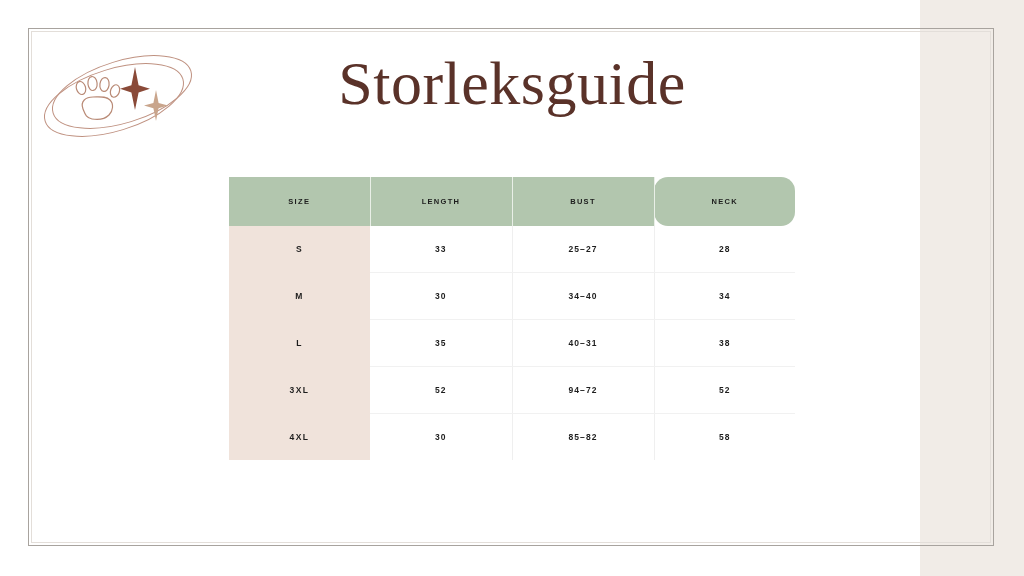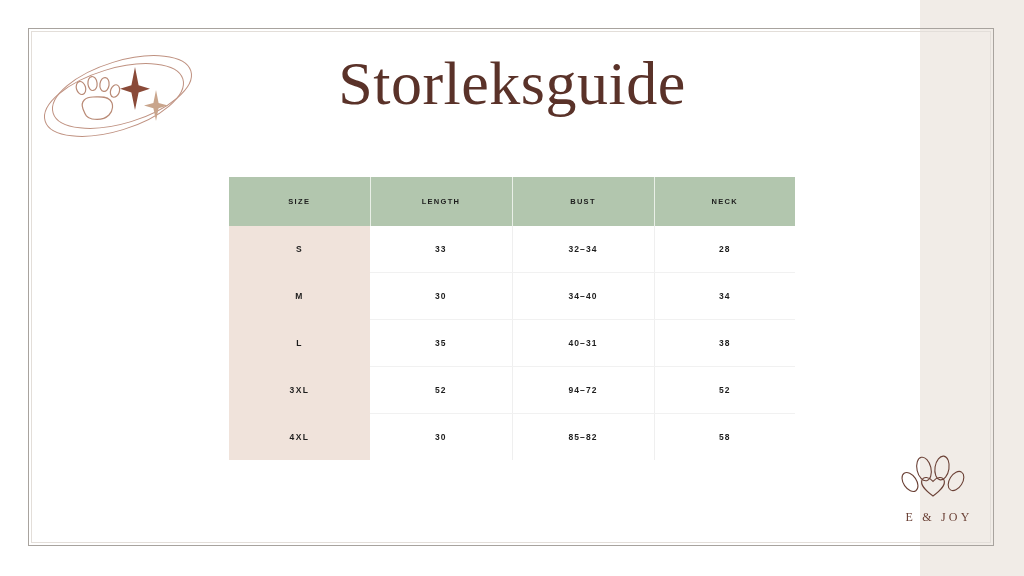--- a/index.html
+++ b/index.html
@@ -67,21 +67,21 @@
     color:#1d1d1d;
     font-size:7.5px;
     font-weight:bold;
     letter-spacing:1.3px;
     height:49px;
     text-align:center;
     vertical-align:middle;
     border-right:1px solid #e9efe7;
     padding:0;
   }
-  #size-table th:last-child{border-right:none;}
+  #size-table th:last-child{border-right:none;border-radius:14px;}
   #size-table td{
     background:#ffffff;
     color:#1d1d1d;
     font-size:8.5px;
     font-weight:bold;
     letter-spacing:1.1px;
     height:46px;
     text-align:center;
     vertical-align:middle;
     border-right:1px solid #efefef;
@@ -159,21 +159,21 @@
         <th>SIZE</th>
         <th>LENGTH</th>
         <th>BUST</th>
         <th>NECK</th>
       </tr>
     </thead>
     <tbody>
       <tr>
         <td class="sizecell">S</td>
         <td>33</td>
-        <td>32–34</td>
+        <td>25–27</td>
         <td>28</td>
       </tr>
       <tr>
         <td class="sizecell">M</td>
         <td>30</td>
         <td>34–40</td>
         <td>34</td>
       </tr>
       <tr>
         <td class="sizecell">L</td>
@@ -189,27 +189,14 @@
       </tr>
       <tr>
         <td class="sizecell">4XL</td>
         <td>30</td>
         <td>85–82</td>
         <td>58</td>
       </tr>
     </tbody>
   </table>
 
-  <div id="brand">
-    <svg width="110" height="52" viewBox="0 0 110 52" xmlns="http://www.w3.org/2000/svg">
-      <g fill="none" stroke="#6b4136" stroke-width="1.1">
-        <ellipse cx="40" cy="17" rx="7" ry="12" transform="rotate(-13 40 17)"></ellipse>
-        <ellipse cx="58" cy="16" rx="7" ry="12" transform="rotate(9 58 16)"></ellipse>
-        <ellipse cx="26" cy="30" rx="6.5" ry="10.5" transform="rotate(-34 26 30)"></ellipse>
-        <ellipse cx="72" cy="29" rx="6.5" ry="10.5" transform="rotate(32 72 29)"></ellipse>
-        <path d="M49 44 C41 38 36 33 38 28 C39.6 24.2 45 24.6 49 29.4
-                 C53 24.6 58.4 24.2 60 28 C62 33 57 38 49 44 Z"></path>
-      </g>
-    </svg>
-    <div id="brand-name">E &amp; JOY</div>
-  </div>
 
 </div>
 
 </body></html>

